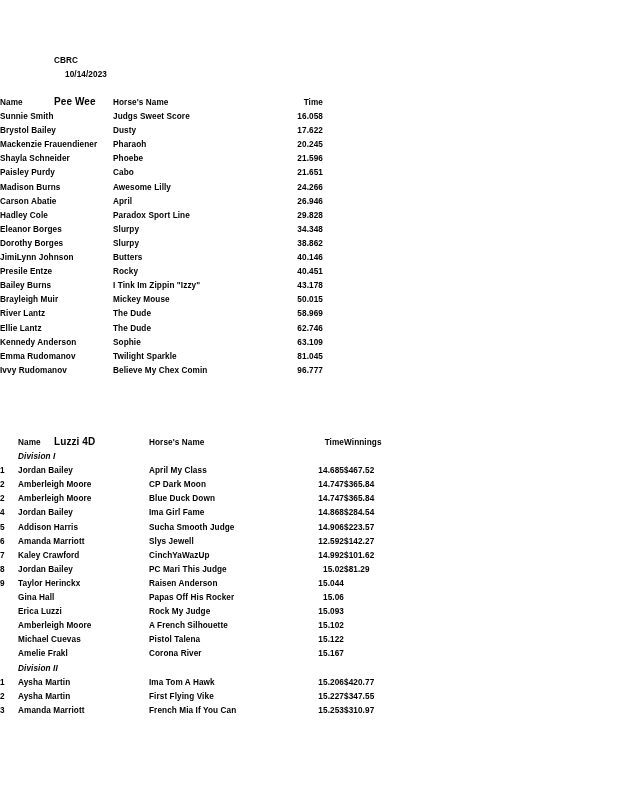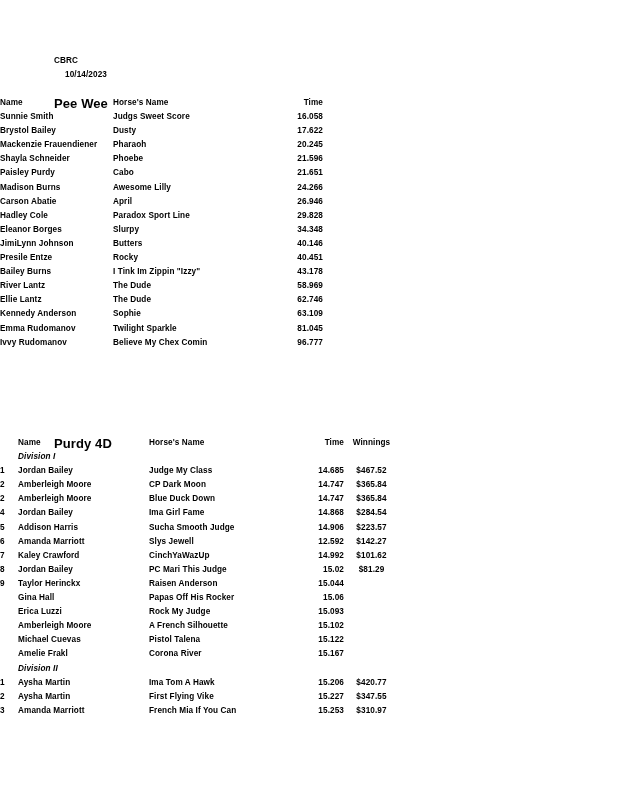--- a/index.html
+++ b/index.html
@@ -46,21 +46,21 @@
   
   .section {
     position: absolute;
     left: 0;
     width: 618px;
   }
   .section-title {
     position: absolute;
     left: 54px;
     top: 0;
-    font-size: 13px;
+    font-size: 10px;
     font-weight: bold;
     letter-spacing: 0.1px;
     white-space: nowrap;
   }
   table.results {
     position: absolute;
     left: 0;
     top: 0;
     border-collapse: collapse;
     font-size: 8.2px;
@@ -89,21 +89,21 @@
   .peewee { left: 115px; top: 0; }
   .peewee .col-name  { width: 113px; }
   .peewee .col-horse { width: 177px; }
   .peewee .col-time  { width: 33px; text-align: right; }
 
   .open4d { left: 97px; top: 0; }
   .open4d .col-rank  { width: 18px; }
   .open4d .col-name  { width: 131px; }
   .open4d .col-horse { width: 165px; }
   .open4d .col-time  { width: 30px; text-align: right; }
-  .open4d .col-win   { width: 55px; text-align: center; }
+  .open4d .col-win   { width: 55px; text-align: left; }
 
   .hdr td { font-weight: bold; }
   .division-row td {
     font-style: italic;
     font-weight: bold;
   }
 </style>
 </head>
 <body>
 
@@ -162,35 +162,45 @@
             <td class="col-name">Hadley Cole</td>
             <td class="col-horse">Paradox Sport Line</td>
             <td class="col-time">29.828</td>
           </tr>
           <tr>
             <td class="col-name">Eleanor Borges</td>
             <td class="col-horse">Slurpy</td>
             <td class="col-time">34.348</td>
           </tr>
           <tr>
+            <td class="col-name">Dorothy Borges</td>
+            <td class="col-horse">Slurpy</td>
+            <td class="col-time">38.862</td>
+          </tr>
+          <tr>
             <td class="col-name">JimiLynn Johnson</td>
             <td class="col-horse">Butters</td>
             <td class="col-time">40.146</td>
           </tr>
           <tr>
             <td class="col-name">Presile Entze</td>
             <td class="col-horse">Rocky</td>
             <td class="col-time">40.451</td>
           </tr>
           <tr>
             <td class="col-name">Bailey Burns</td>
             <td class="col-horse">I Tink Im Zippin "Izzy"</td>
             <td class="col-time">43.178</td>
           </tr>
           <tr>
+            <td class="col-name">Brayleigh Muir</td>
+            <td class="col-horse">Mickey Mouse</td>
+            <td class="col-time">50.015</td>
+          </tr>
+          <tr>
             <td class="col-name">River Lantz</td>
             <td class="col-horse">The Dude</td>
             <td class="col-time">58.969</td>
           </tr>
           <tr>
             <td class="col-name">Ellie Lantz</td>
             <td class="col-horse">The Dude</td>
             <td class="col-time">62.746</td>
           </tr>
           <tr>
@@ -206,38 +216,38 @@
           <tr>
             <td class="col-name">Ivvy Rudomanov</td>
             <td class="col-horse">Believe My Chex Comin</td>
             <td class="col-time">96.777</td>
           </tr>
         </tbody>
     </table>
   </div>
 
   <div class="section" id="section-open4d" style="top:436px;">
-    <div class="section-title">Purdy 4D</div>
+    <div class="section-title">Luzzi 4D</div>
     <table class="results open4d" id="table-open4d">
       <tbody id="open4d-body">
           <tr class="hdr">
             <td class="col-rank"></td>
             <td class="col-name">Name</td>
             <td class="col-horse">Horse's Name</td>
             <td class="col-time">Time</td>
             <td class="col-win">Winnings</td>
           </tr>
           <tr class="division-row">
             <td class="col-rank"></td>
             <td class="col-name" colspan="3">Division I</td>
           </tr>
           <tr>
             <td class="col-rank">1</td>
             <td class="col-name">Jordan Bailey</td>
-            <td class="col-horse">Judge My Class</td>
+            <td class="col-horse">April My Class</td>
             <td class="col-time">14.685</td>
             <td class="col-win">$467.52</td>
           </tr>
           <tr>
             <td class="col-rank">2</td>
             <td class="col-name">Amberleigh Moore</td>
             <td class="col-horse">CP Dark Moon</td>
             <td class="col-time">14.747</td>
             <td class="col-win">$365.84</td>
           </tr>

